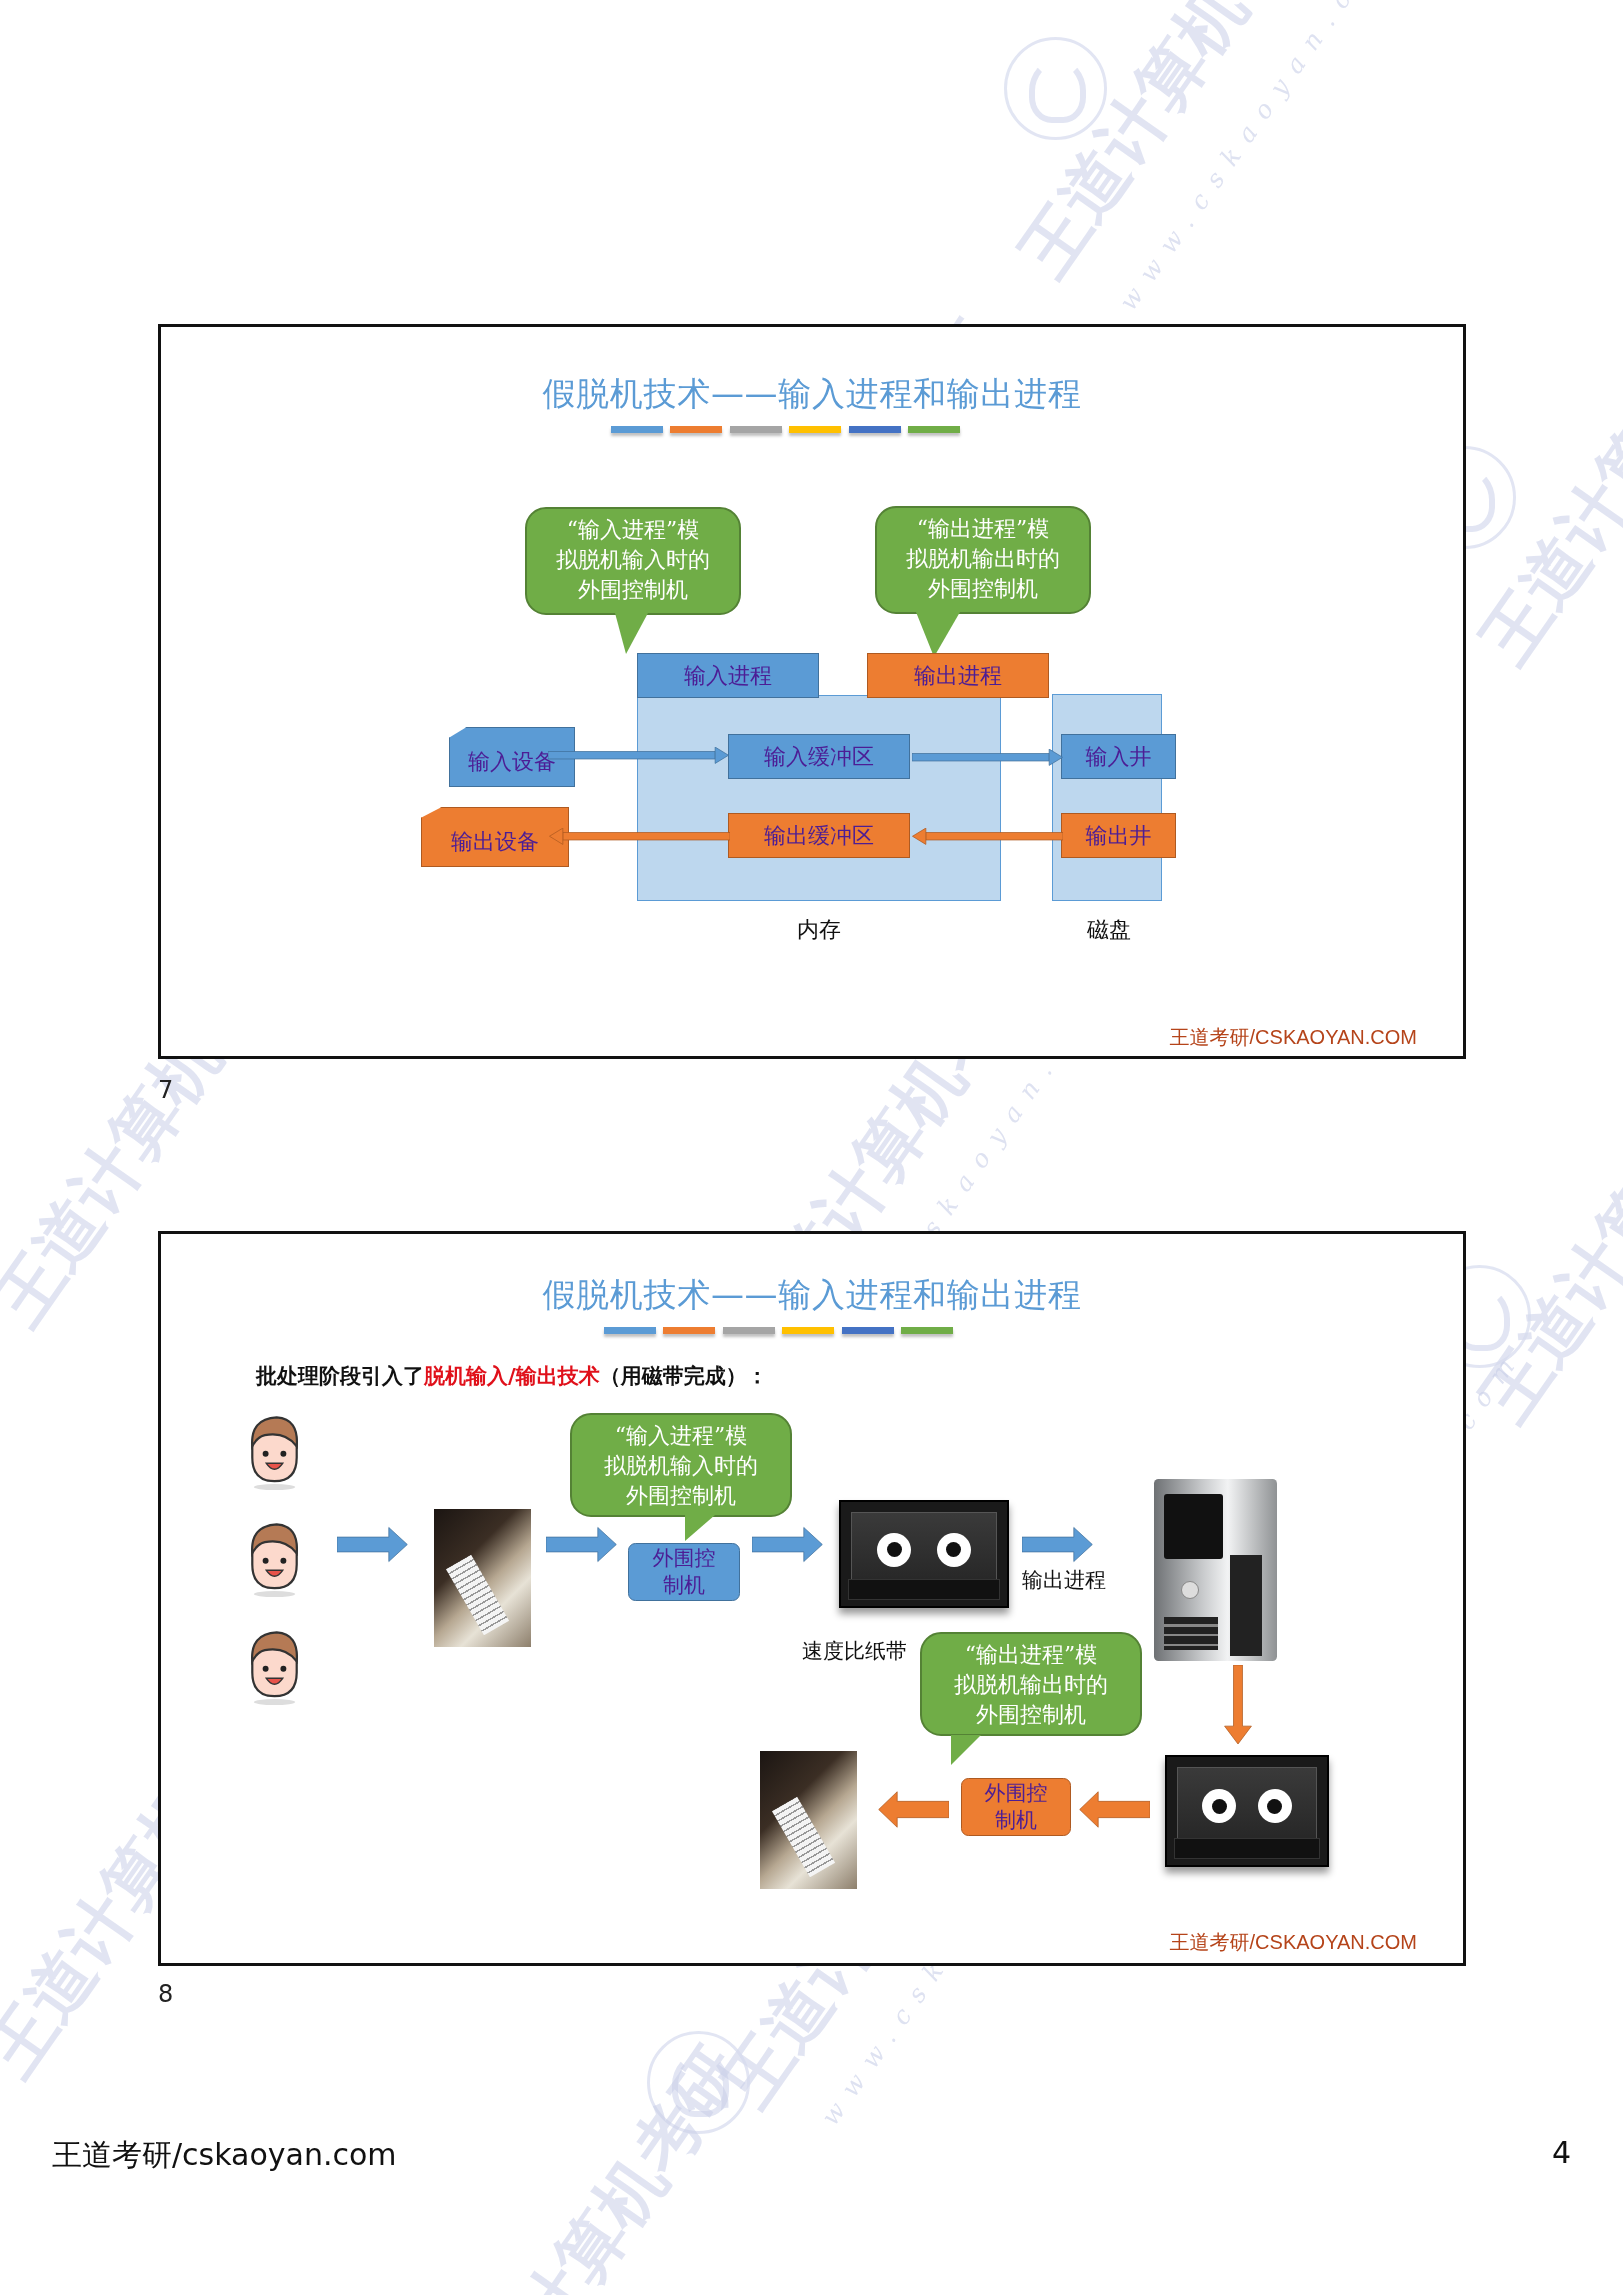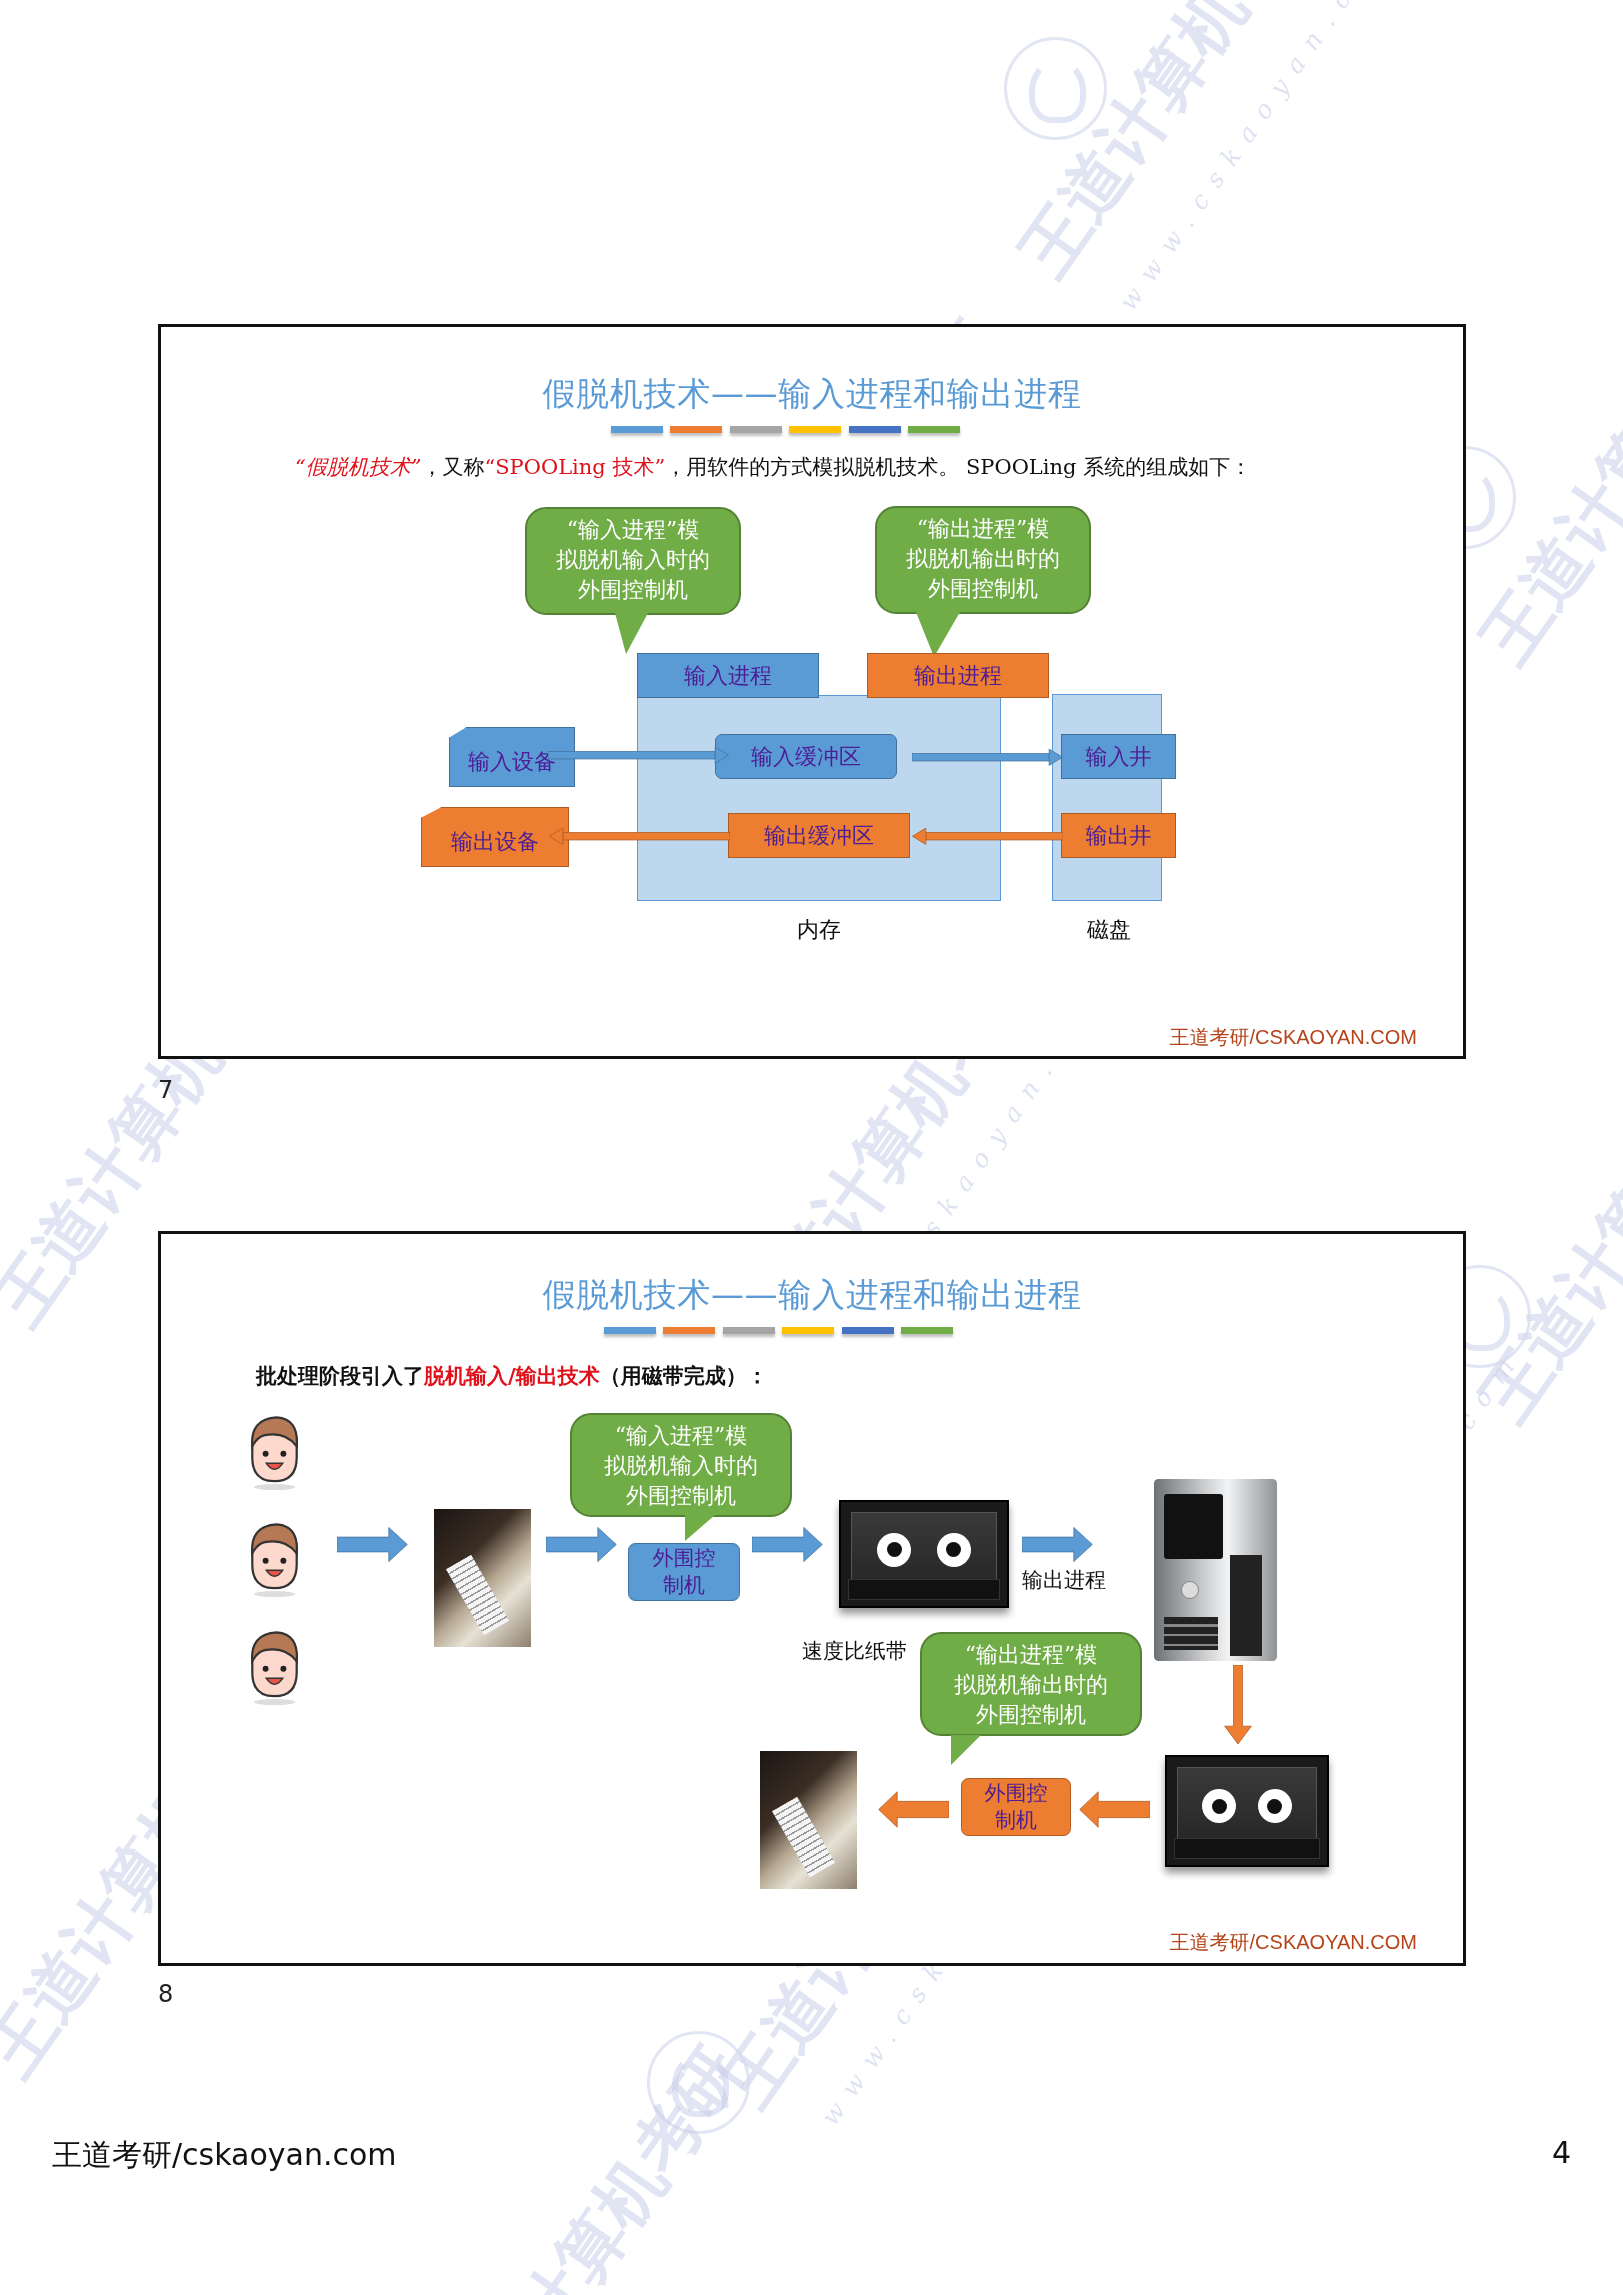--- a/index.html
+++ b/index.html
@@ -75,23 +75,20 @@
 <div class="slide" style="top:324px;">
   <div class="slide-title" style="top:45px;">假脱机技术——输入进程和输出进程</div>
   <div class="colorbar" style="left:450px;top:99px;">
     <span style="background:#5b9bd5"></span>
     <span style="background:#ed7d31"></span>
     <span style="background:#a5a5a5"></span>
     <span style="background:#ffc000"></span>
     <span style="background:#4472c4"></span>
     <span style="background:#70ad47"></span>
   </div>
-  <div class="para" style="left:134px;top:126px;">
-    <span class="red" style="font-style:italic">“假脱机技术”</span><span>，又称</span><span class="red">“SPOOLing 技术”</span><span>，用软件的方式模拟脱机技术。 SPOOLing 系统的组成如下：</span>
-  </div>
 
   <div class="callout" style="left:364px;top:180px;width:216px;height:108px;">
     <div>“输入进程”模</div>
     <div>拟脱机输入时的</div>
     <div>外围控制机</div>
   </div>
   <div class="abs" style="left:454px;top:286px;width:0;height:0;border-left:11px solid transparent;border-right:22px solid transparent;border-top:41px solid #70ad47;"></div>
   <div class="callout" style="left:714px;top:179px;width:216px;height:108px;">
     <div>“输出进程”模</div>
     <div>拟脱机输出时的</div>
@@ -101,21 +98,21 @@
 
   <div class="region" style="left:476px;top:368px;width:364px;height:206px;"></div>
   <div class="box blue" style="left:476px;top:326px;width:182px;height:45px;">输入进程</div>
   <div class="box orange" style="left:658px;top:326px;width:182px;height:45px;margin-left:48px;">输出进程</div>
 
   <div class="region" style="left:891px;top:367px;width:110px;height:207px;"></div>
 
   <div class="box blue" style="left:260px;top:400px;width:126px;height:60px;clip-path:polygon(14% 0,100% 0,100% 100%,0 100%,0 18%);padding-top:10.4px;margin-left:28px;">输入设备</div>
   <div class="box orange" style="left:260px;top:480px;width:148px;height:60px;clip-path:polygon(14% 0,100% 0,100% 100%,0 100%,0 18%);padding-top:10.4px;">输出设备</div>
 
-  <div class="box blue" style="left:554px;top:407px;width:182px;height:45px;border-radius:7px;">输入缓冲区</div>
+  <div class="box blue" style="left:567px;top:407px;width:182px;height:45px;">输入缓冲区</div>
   <div class="box orange" style="left:567px;top:486px;width:182px;height:45px;">输出缓冲区</div>
 
   <div class="box blue" style="left:900px;top:407px;width:115px;height:45px;">输入井</div>
   <div class="box orange" style="left:900px;top:486px;width:115px;height:45px;">输出井</div>
 
   <svg class="abs" style="left:387px;top:420px;" width="182" height="18" viewBox="0 0 245 24">
       <rect x="0" y="6" width="225" height="10" fill="#5b9bd5" stroke="#41719c"></rect>
       <polygon points="225,0 243,11 225,22" fill="#5b9bd5" stroke="#41719c"></polygon>
     </svg>
   <svg class="abs" style="left:751px;top:422px;" width="152" height="18" viewBox="0 0 205 24">

